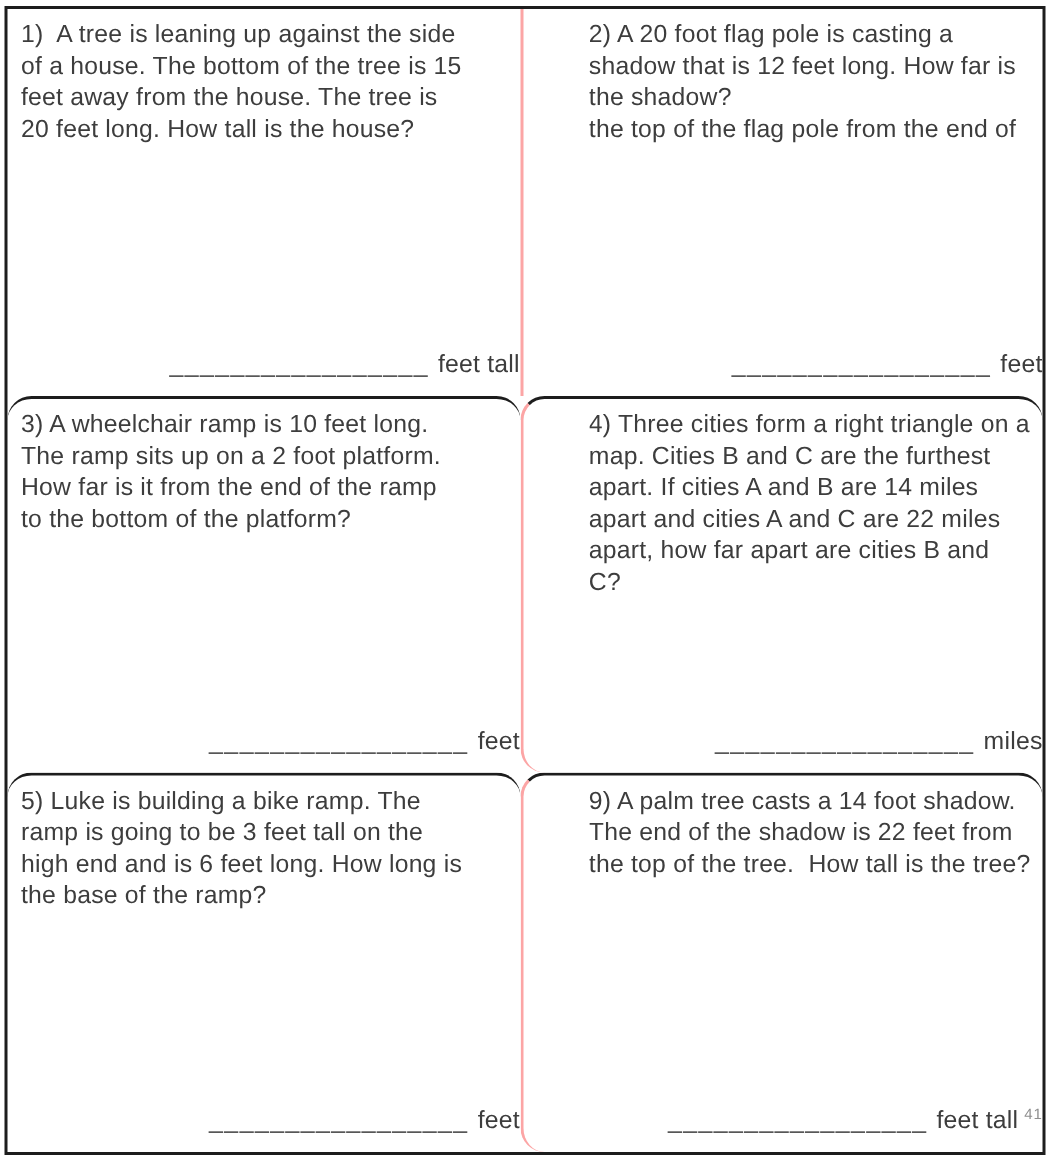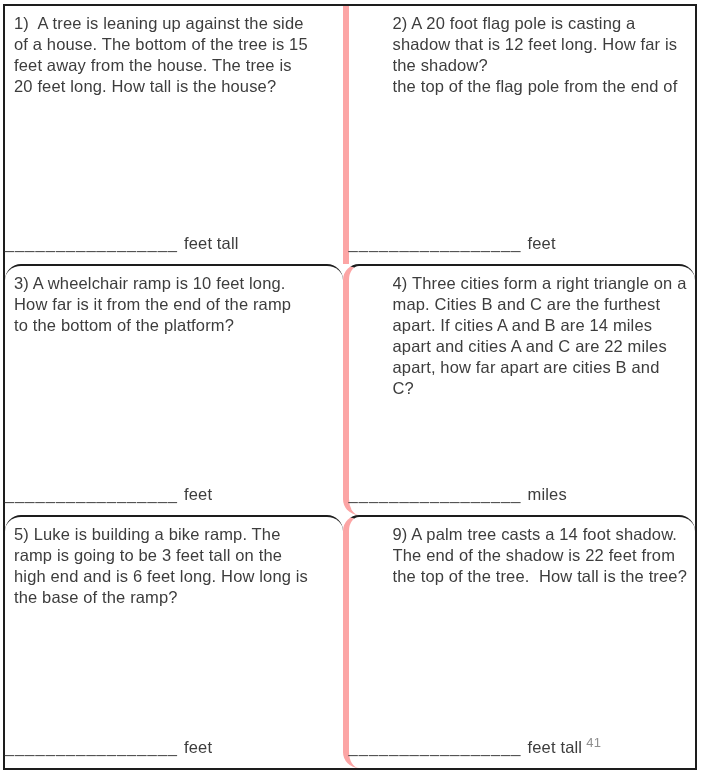--- a/index.html
+++ b/index.html
@@ -29,45 +29,45 @@
   }
   .cell {
     position: relative;
     box-sizing: border-box;
     padding: 7px 8px 42px 9px;
     color: #3d3d3d;
     font-size: 16.5px;
     line-height: 21px;
     letter-spacing: 0.15px;
   }
-  .cell.bl { border-left: 6px solid #fca5a5; padding-left: 44px; }
+  .cell.bl { border-left: 2px solid #fca5a5; padding-left: 44px; }
   .cell.bt { border-top: 2px solid #1d1d1d; border-radius: 16px; }
   .problem div {
     white-space: pre;
     overflow: hidden;
   }
   .answer {
     position: absolute;
     left: 0;
     right: 0;
     bottom: 10px;
-    text-align: left;
+    text-align: right;
     white-space: nowrap;
     color: #3d3d3d;
   }
   .answer .blank {
     letter-spacing: 1px;
     color: #4a4a4a;
   }
   .answer .unit {
     margin-left: 6px;
   }
   .pagenum {
     color: #8f8f8f;
-    font-size: 13px;
+    font-size: 10px;
     margin-left: 4px;
     vertical-align: 6px;
     letter-spacing: 0.5px;
   }
 </style>
 </head>
 <body>
 
 <div class="sheet">
 
@@ -87,20 +87,21 @@
         <div>shadow that is 12 feet long. How far is</div>
         <div>the shadow?</div>
         <div>the top of the flag pole from the end of</div>
       </div>
     <div class="answer"><span class="blank">_________________</span><span class="unit">feet</span></div>
   </div>
 
   <div class="cell bt">
     <div class="problem">
         <div>3) A wheelchair ramp is 10 feet long.</div>
+        <div>The ramp sits up on a 2 foot platform.</div>
         <div>How far is it from the end of the ramp</div>
         <div>to the bottom of the platform?</div>
       </div>
     <div class="answer"><span class="blank">_________________</span><span class="unit">feet</span></div>
   </div>
 
   <div class="cell bl bt">
     <div class="problem">
         <div>4) Three cities form a right triangle on a</div>
         <div>map. Cities B and C are the furthest</div>

